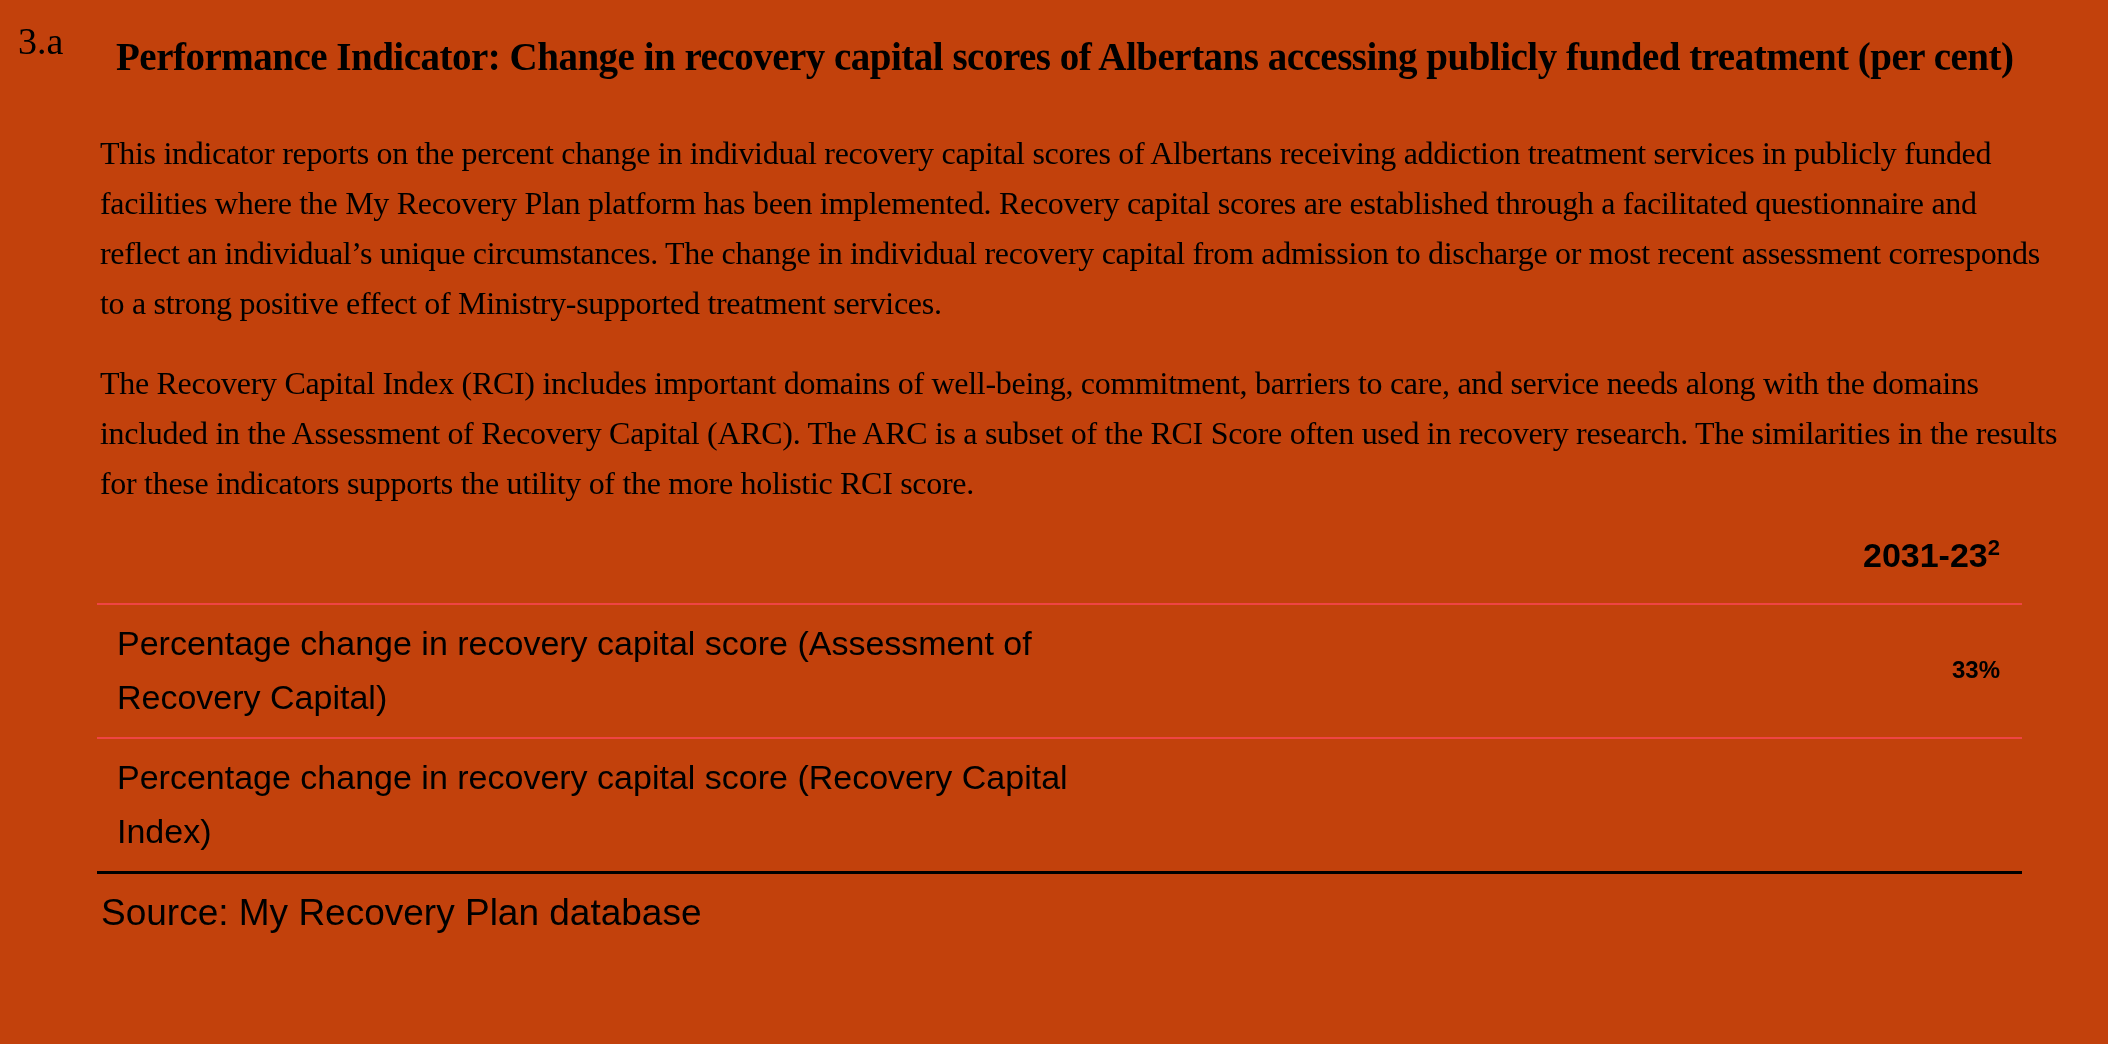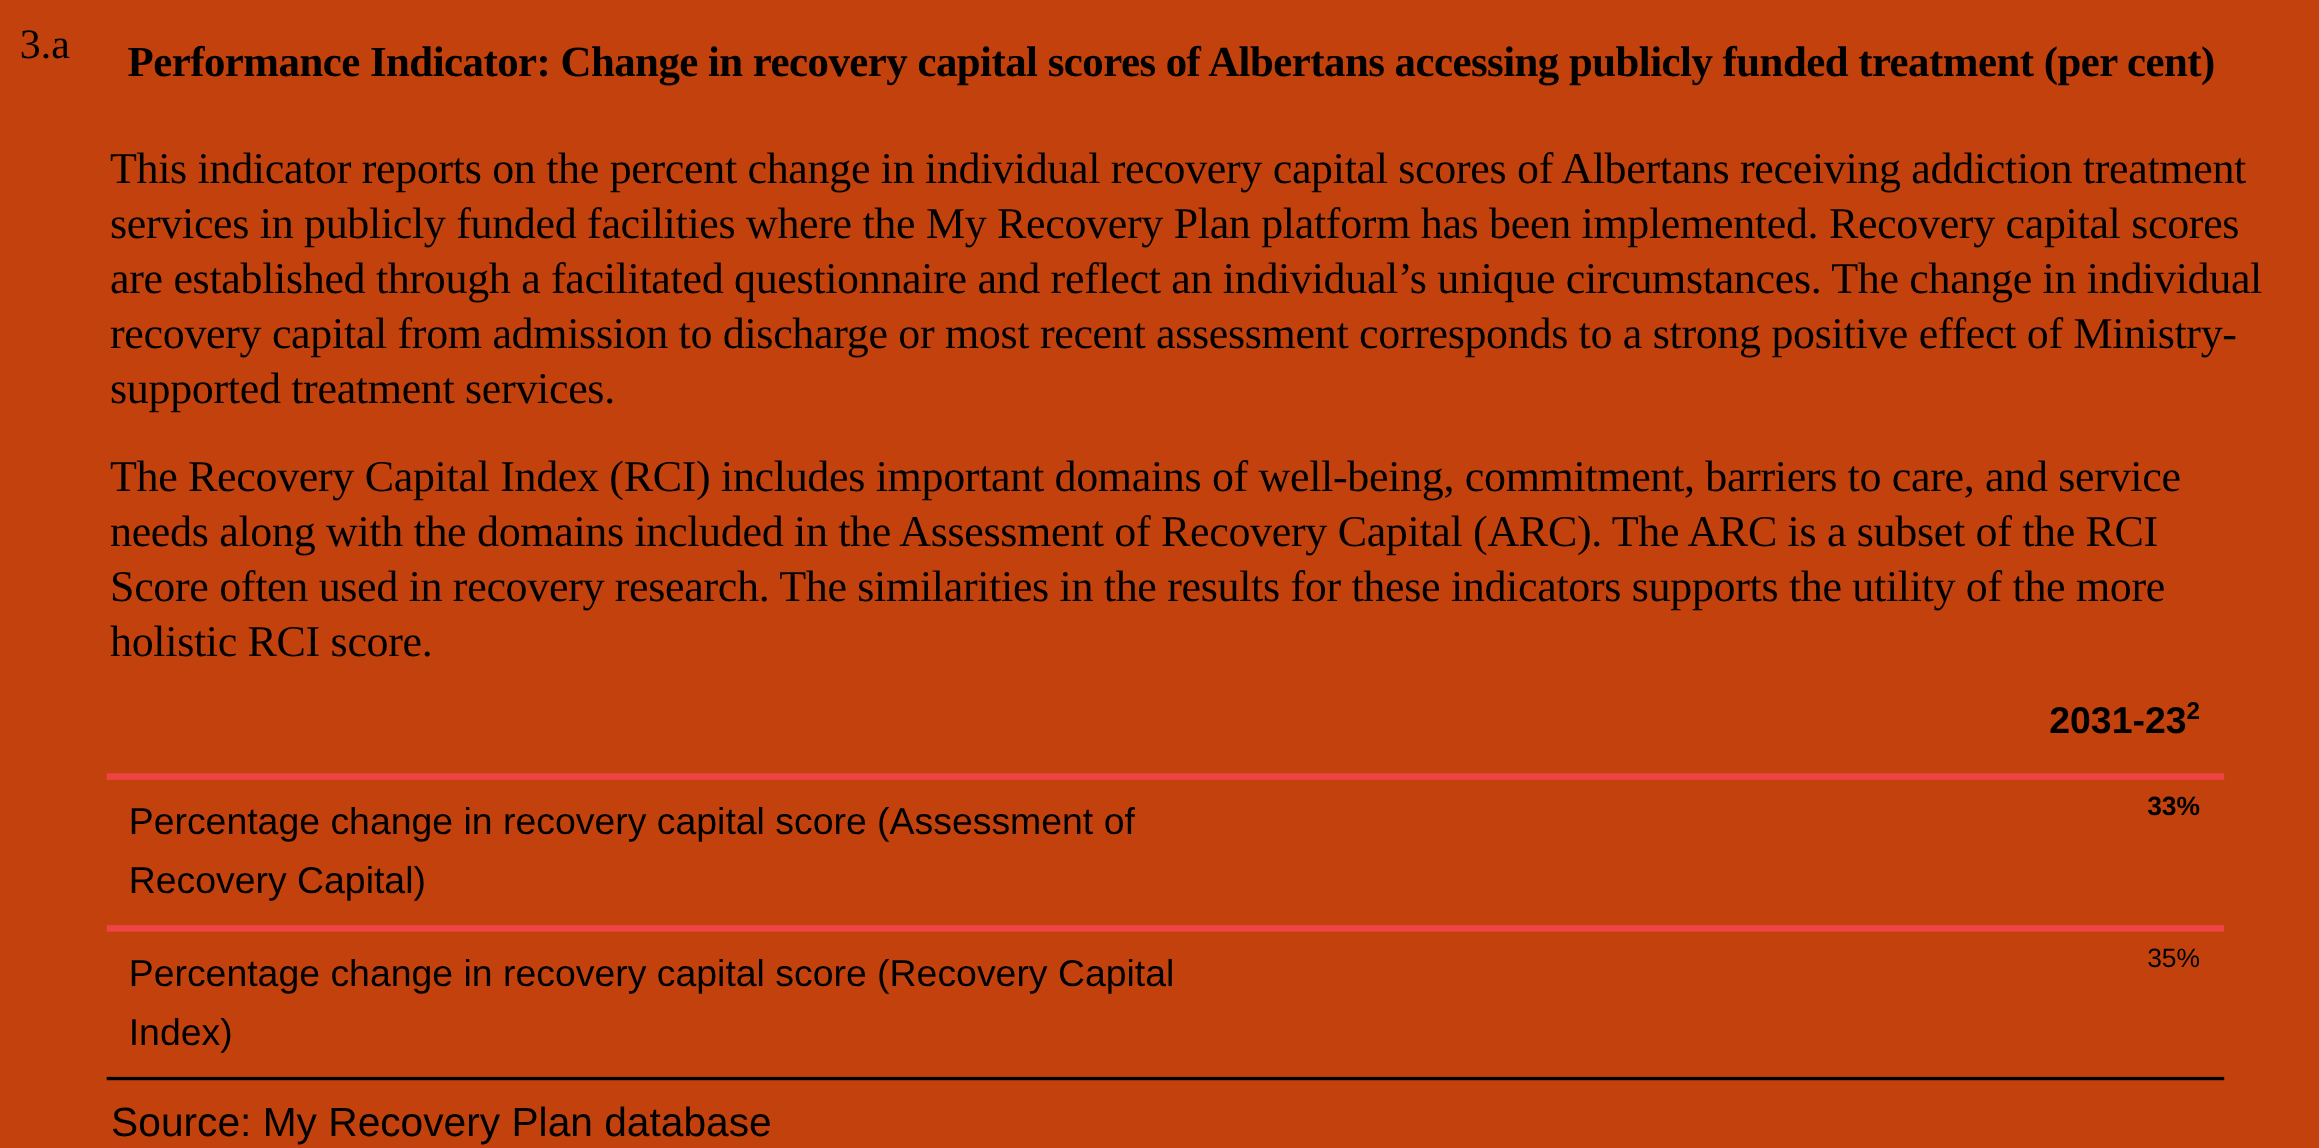--- a/index.html
+++ b/index.html
@@ -25,41 +25,42 @@
     margin: 16px;
     font-size: 39px;
     line-height: 50px;
     font-weight: bold;
     letter-spacing: -0.5px;
     max-width: 1920px;
   }
   .content { margin-left: 82px; }
   .body-par {
     margin: 30px 0 0 0;
-    font-size: 40px;
+    font-size: 32px;
     line-height: 50px;
     letter-spacing: -0.3px;
     max-width: 1958px;
   }
   .indicator-table {
     margin: 18px 0 0 -3px;
     width: 1925px;
     font-family: "Liberation Sans", sans-serif;
   }
   .thead {
     text-align: right;
     font-weight: bold;
     font-size: 34px;
     padding: 10px 22px 28px 0;
   }
   .thead sup { font-size: 22px; line-height: 0; }
   .tbody { border-bottom: 3px solid #000; }
   .trow {
     display: flex;
-    border-top: 6px solid #ef4444;
+    align-items: center;
+    border-top: 2px solid #ef4444;
     padding: 11px 0 13px 0;
   }
   .tlabel {
     width: 1045px;
     flex-shrink: 0;
     font-size: 34px;
     line-height: 54px;
     padding-left: 20px;
   }
   .tvalue {
@@ -97,21 +98,20 @@
 
       <div class="tbody">
 
         <div class="trow">
           <div class="tlabel">Percentage change in recovery capital score (Assessment of Recovery Capital)</div>
           <div class="tvalue bold">33%</div>
         </div>
 
         <div class="trow">
           <div class="tlabel">Percentage change in recovery capital score (Recovery Capital Index)</div>
-          <div class="tvalue">35%</div>
         </div>
 
       </div>
 
       <p class="source-note">Source: My Recovery Plan database</p>
 
     </div>
 
   </div>
 

